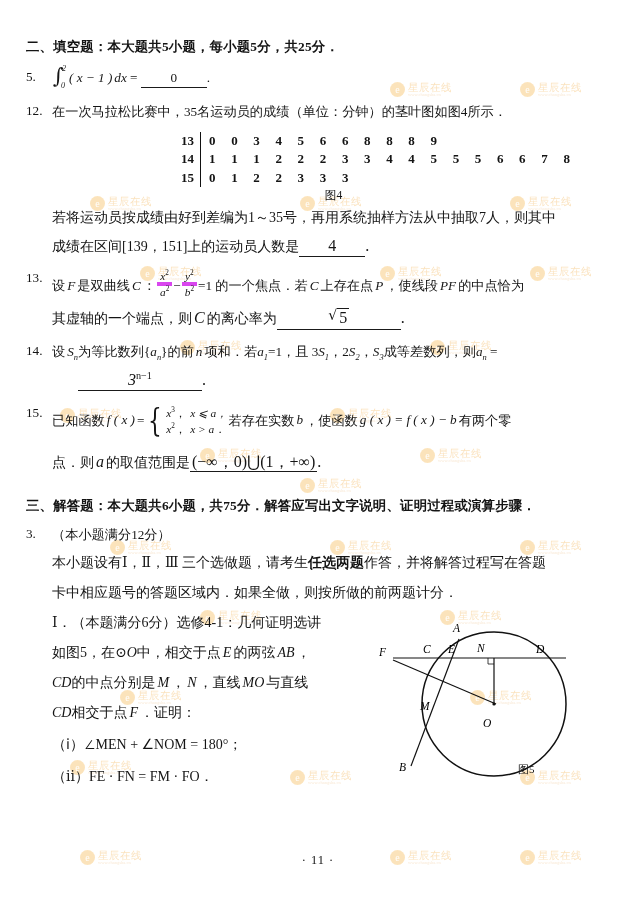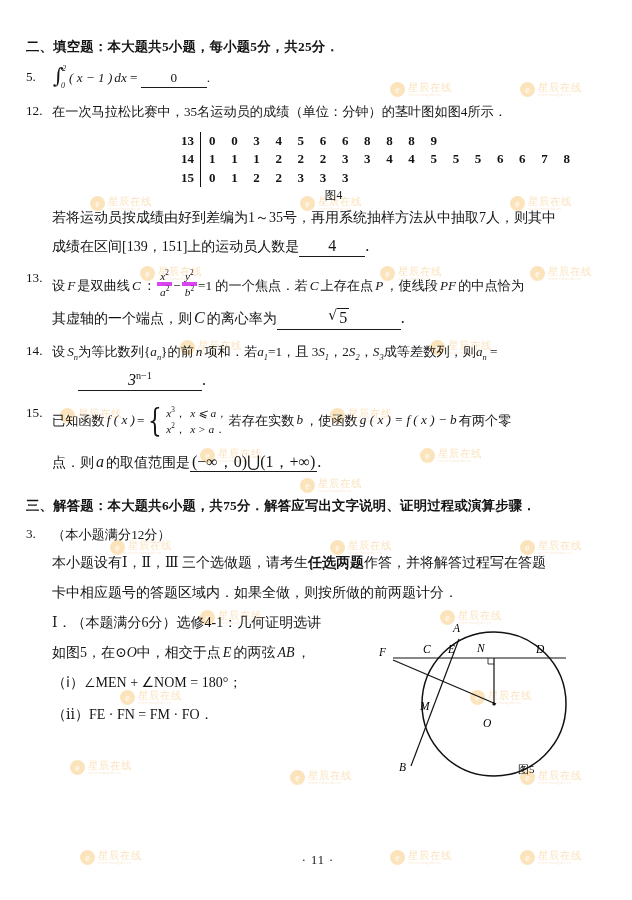--- a/index.html
+++ b/index.html
@@ -513,20 +513,22 @@
 
     <div class="indent" style="margin-bottom:9px;">
       <div class="line"><span>本小题设有Ⅰ，Ⅱ，Ⅲ 三个选做题，请考生</span><span class="emph-dots">任选两题</span><span>作答，并将解答过程写在答题</span></div>
       <div class="line" style="margin-top:9px;">卡中相应题号的答题区域内．如果全做，则按所做的前两题计分．</div>
     </div>
 
     <div class="opt-wrap">
       <div class="opt-text indent">
         <div class="line" style="margin-bottom:9px;">Ⅰ．（本题满分6分）选修4-1：几何证明选讲</div>
         <div class="line" style="margin-bottom:9px;"><span>如图5，在⊙</span><span class="mi">O</span><span>中，相交于点</span><span class="mi" style="margin:0 2px;">E</span><span>的两弦</span><span class="mi" style="margin:0 2px;">AB</span><span>，</span></div>
+        <div class="line" style="margin-bottom:9px;"><span class="mi">CD</span><span>的中点分别是</span><span class="mi" style="margin:0 2px;">M</span>，<span class="mi" style="margin:0 2px;">N</span><span>，直线</span><span class="mi" style="margin:0 2px;">MO</span><span>与直线</span></div>
+        <div class="line" style="margin-bottom:11px;"><span class="mi">CD</span><span>相交于点</span><span class="mi" style="margin:0 2px;">F</span><span>．证明：</span></div>
         <div class="line mi" style="margin-bottom:11px;font-style:normal;">（ⅰ）∠MEN + ∠NOM = 180°；</div>
         <div class="line">（ⅱ）FE · FN = FM · FO．</div>
       </div>
 
       <div class="fig5-box">
         <svg width="230" height="190" viewBox="0 0 230 190">
 
           <circle cx="118" cy="108" r="72" fill="none" stroke="#111" stroke-width="1.5"></circle>
 
           <line x1="17" y1="62" x2="190" y2="62" stroke="#111" stroke-width="1.2"></line>

